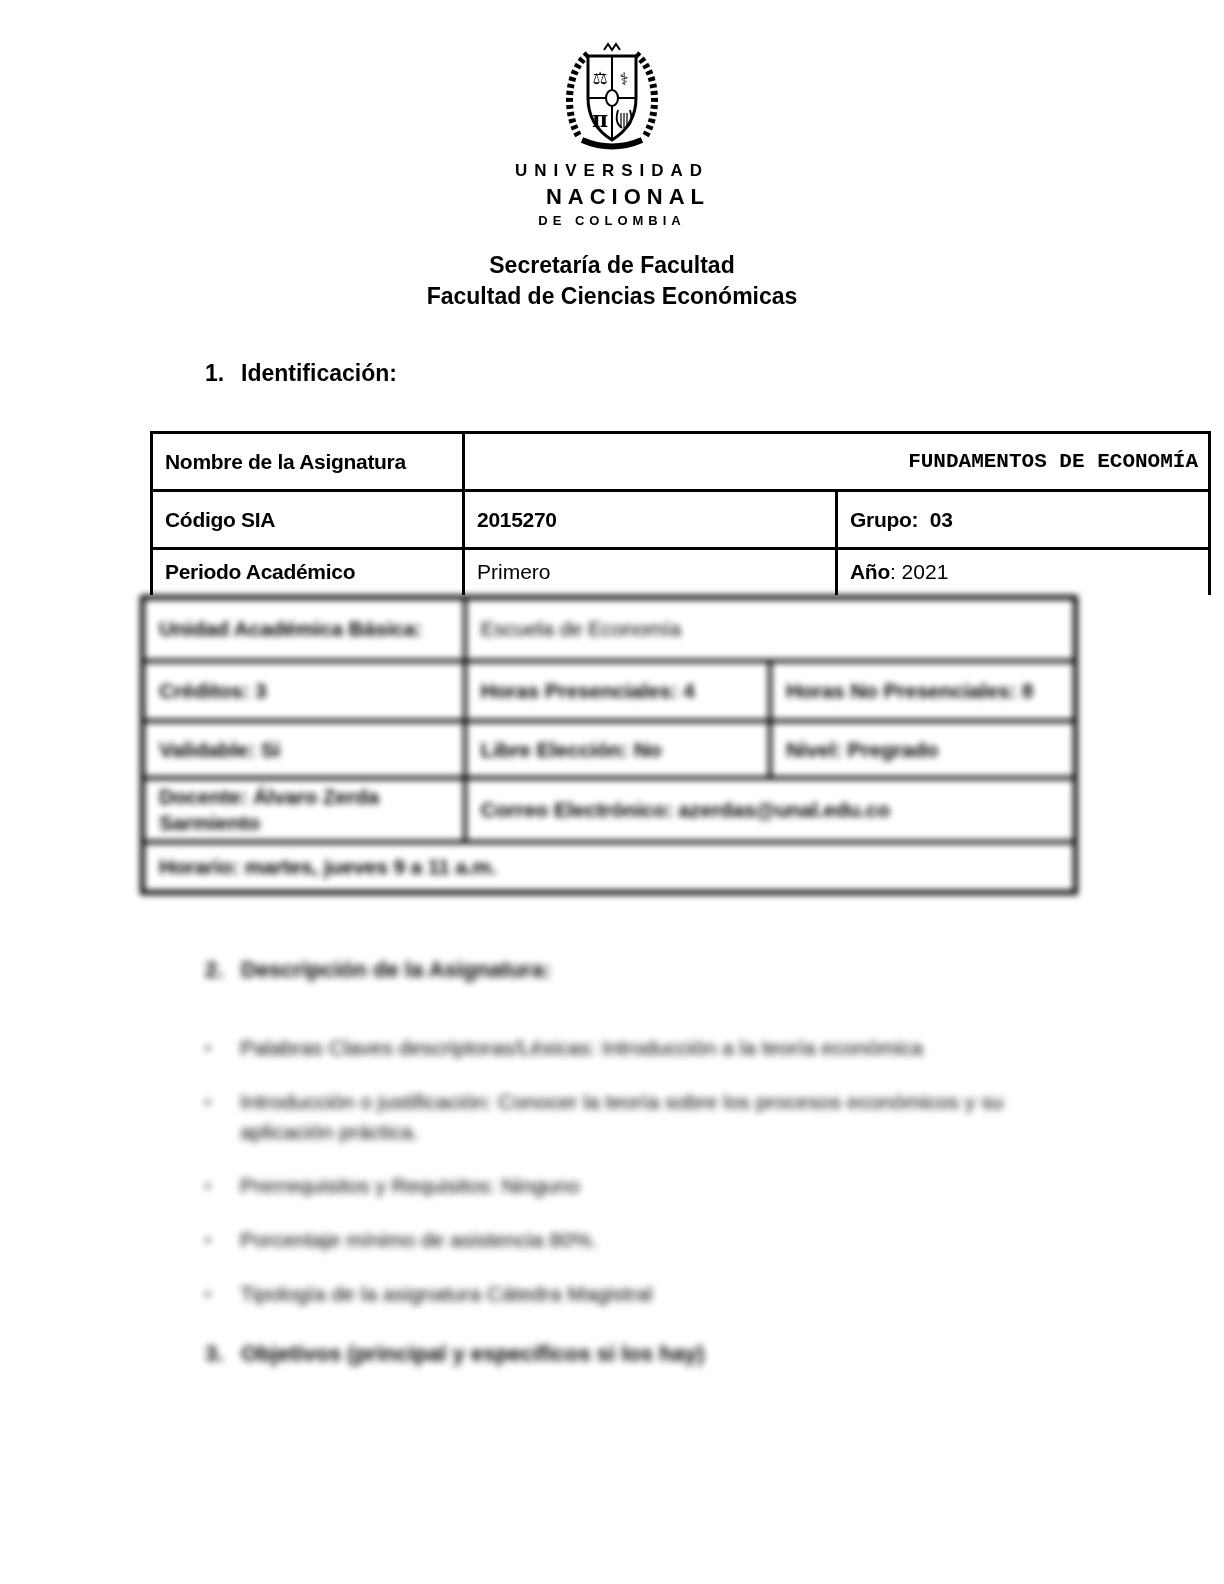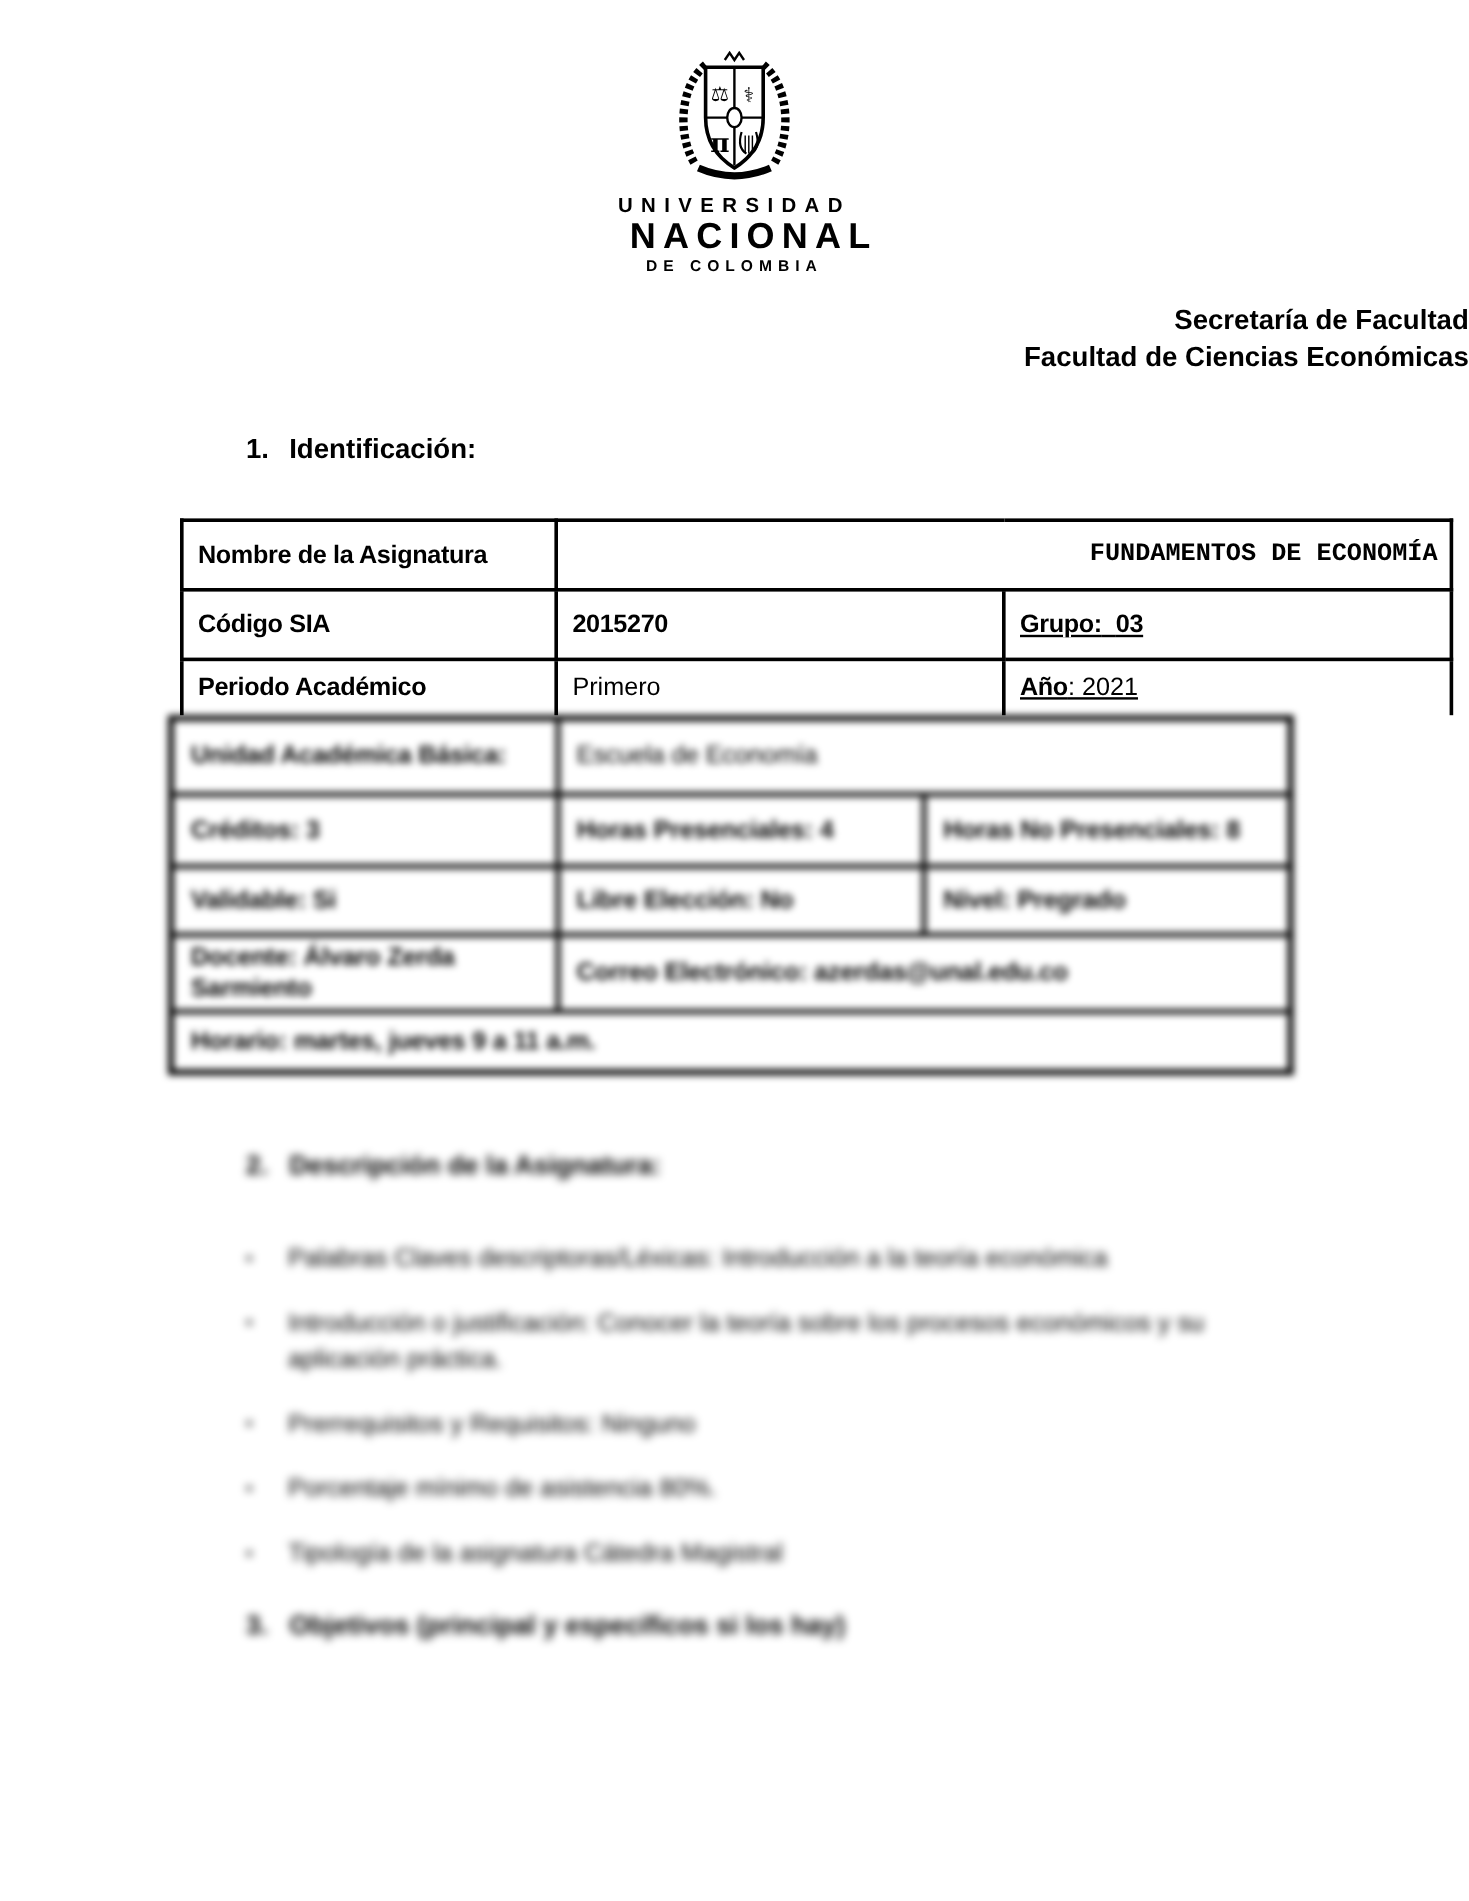--- a/index.html
+++ b/index.html
@@ -14,26 +14,26 @@
     width: 1224px;
     height: 1584px;
     background: #fff;
     overflow: hidden;
   }
 
   
   .logo-block { text-align: center; padding-top: 42px; }
   .crest { display: inline-block; }
   .wm1 { font-size: 17px; font-weight: bold; letter-spacing: 7px; margin-top: 5px; }
-  .wm2 { font-size: 30px; font-weight: bold; letter-spacing: 6px; line-height: 32px; padding-left: 32px; }
+  .wm2 { font-size: 22px; font-weight: bold; letter-spacing: 6px; line-height: 32px; padding-left: 32px; }
   .wm3 { font-size: 13px; font-weight: bold; letter-spacing: 5px; }
 
   
   .doc-header {
-    text-align: right;
+    text-align: center;
     margin-top: 22px;
     font-size: 23px;
     font-weight: bold;
     line-height: 31px;
   }
 
   
   .num-heading {
     display: flex;
     font-size: 23px;
@@ -50,21 +50,21 @@
     table-layout: fixed;
   }
   table.info-table td {
     border: 3px solid #000;
     padding: 6px 10px 6px 12px;
     font-size: 21px;
     vertical-align: middle;
   }
   table.info-table .c1 { width: 312px; }
   table.info-table .c2 { width: 298px; }
-  table.info-table .c3 { width: 303px; text-decoration: underline; }
+  table.info-table .c3 { width: 303px; }
   .lbl { font-weight: bold; letter-spacing: -0.3px; }
   .serif-title {
     font-family: Liberation Mono, monospace;
     font-weight: bold;
     font-size: 26px;
     vertical-align: top;
     text-align: right;
   }
   tr.r1 td { height: 58px; }
   tr.r2 td { height: 58px; }

